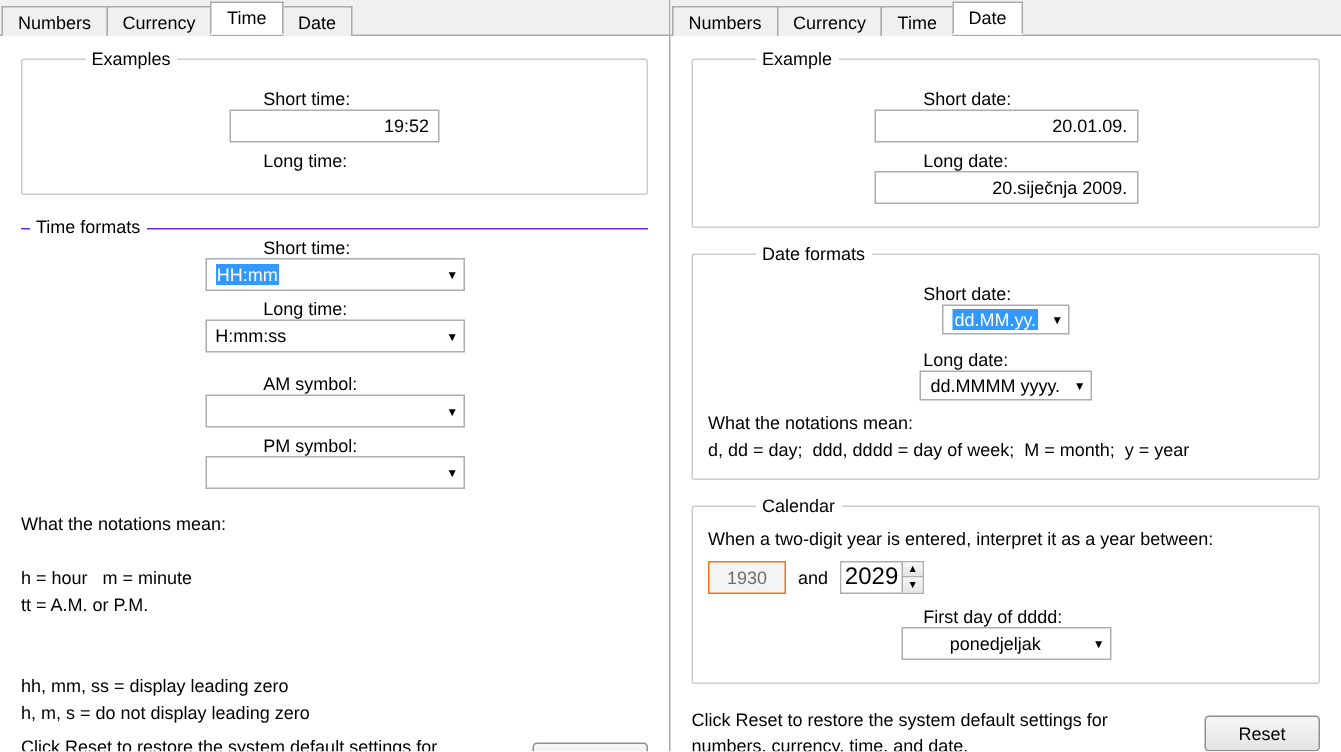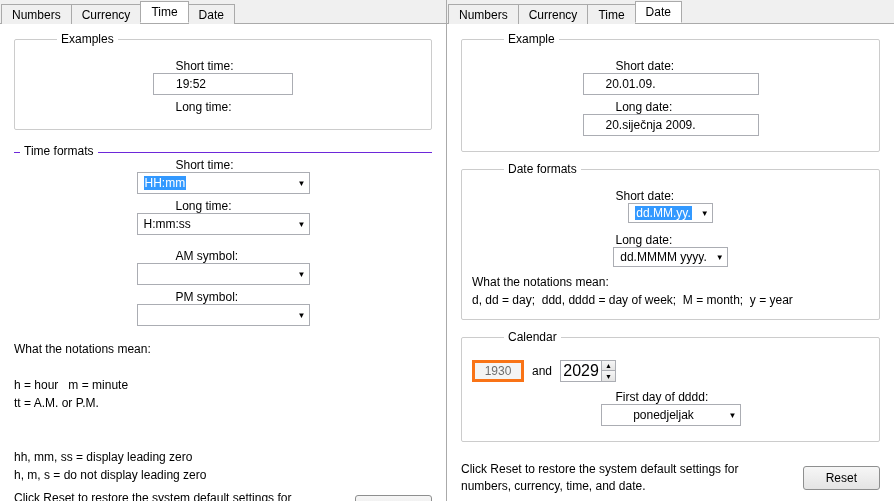--- a/index.html
+++ b/index.html
@@ -72,24 +72,25 @@
       margin: 5px 0;
       flex-direction: column;
     }
     .label {
       width: 95px;
       flex-shrink: 0;
     }
     .txtbox {
       border: 1px solid #abadb3;
       height: 22px;
-      padding: 2px 22px;
+      padding: 2px 6px;
       font-family: inherit;
       font-size: 12px;
       background: #fff;
+      text-align: right;
     }
     .ex-box { width: 140px; }
     .ex-box-wide { width: 176px; }
     .combo {
       display: flex;
       align-items: center;
       border: 1px solid #abadb3;
       height: 22px;
       background: #fff;
       cursor: pointer;
@@ -130,21 +131,21 @@
       font-family: inherit;
       font-size: 12px;
       border-radius: 3px;
       cursor: pointer;
       height: 24px;
     }
     .calc-row { display: flex; align-items: center; gap: 8px; margin: 8px 0; }
     .num-small {
       width: 52px;
       height: 22px;
-      border: 3px solid #f97316;
+      border: 1px solid #f97316;
       text-align: center;
       font-family: inherit;
       font-size: 12px;
     }
     .num-small:disabled { background: #f4f4f4; color: #6d6d6d; }
     .spinner {
       display: inline-flex;
       align-items: center;
       border: 1px solid #abadb3;
       height: 22px;
@@ -283,20 +284,21 @@
         </div>
       </div>
       <div class="notes">
         <div>What the notations mean:</div>
         <div style="white-space:pre;">d, dd = day;  ddd, dddd = day of week;  M = month;  y = year</div>
       </div>
     </fieldset>
 
     <fieldset>
       <legend>Calendar</legend>
+      <div>When a two-digit year is entered, interpret it as a year between:</div>
       <div class="calc-row">
         <input class="num-small" disabled="" value="1930" style="">
         <span>and</span>
         <div class="spinner">
           <input value="2029" style="">
           <div class="spin-arrows">
             <div>▲</div>
             <div>▼</div>
           </div>
         </div>

